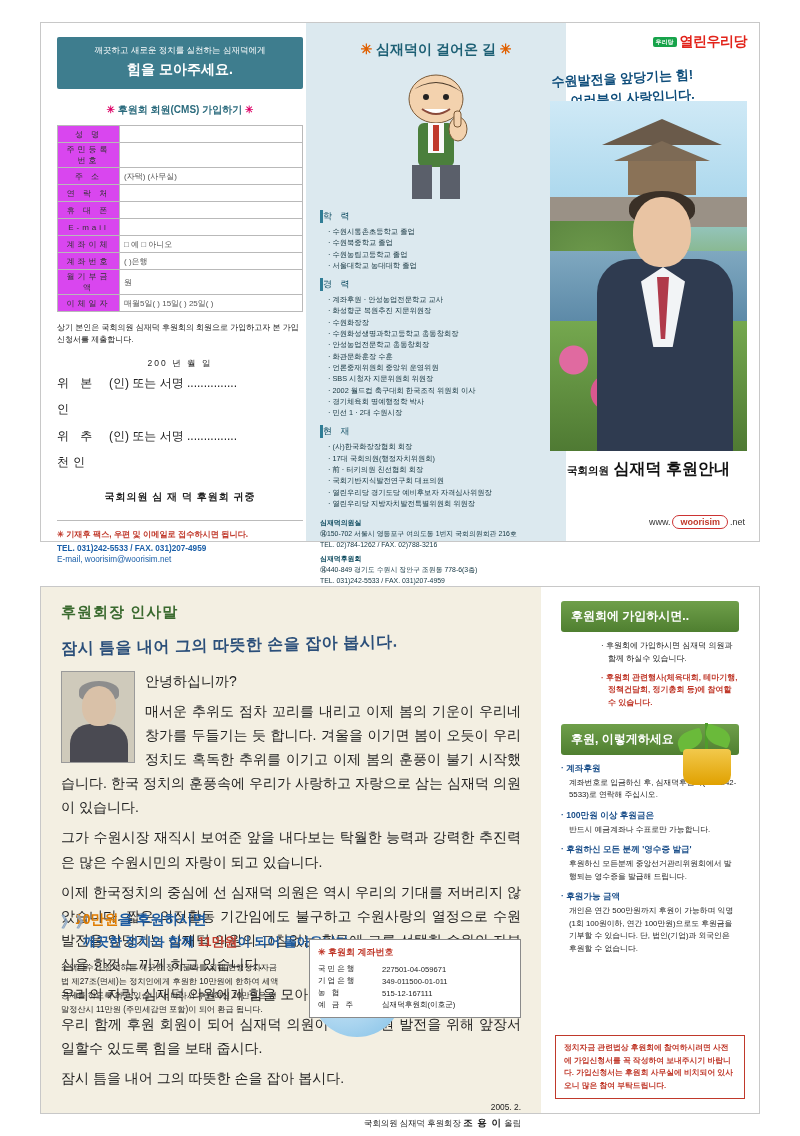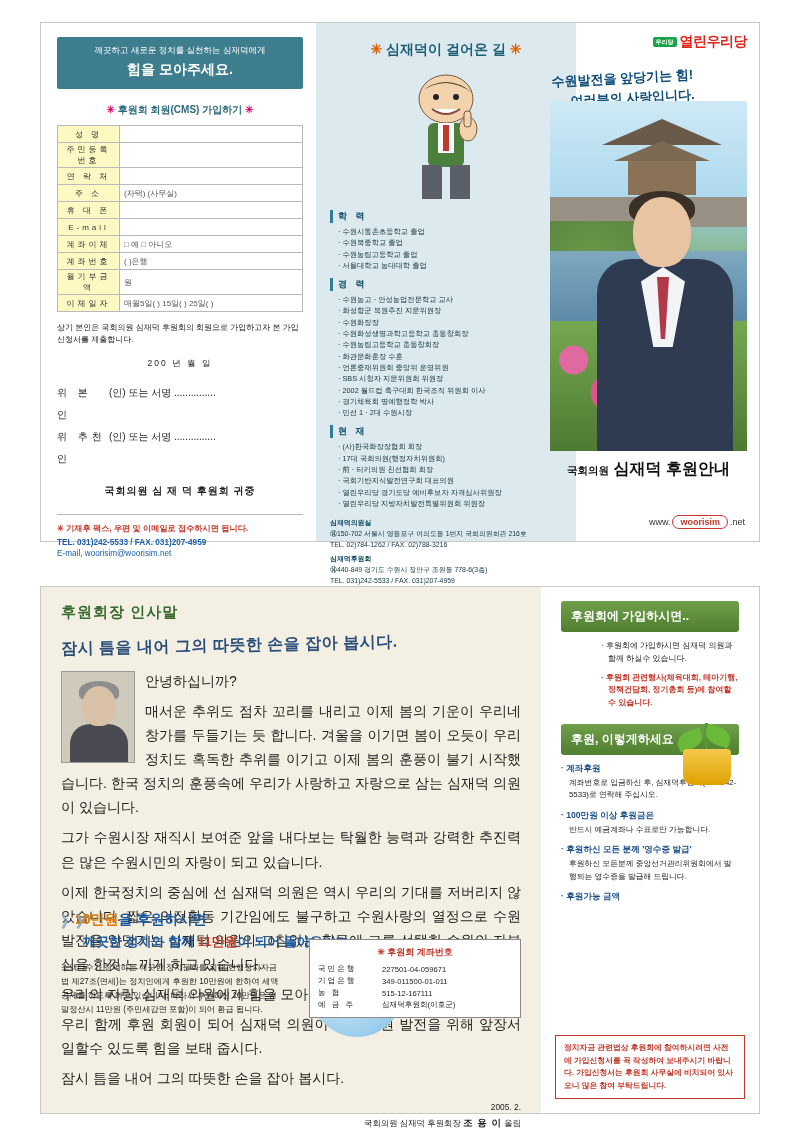--- a/index.html
+++ b/index.html
@@ -39,50 +39,50 @@
     margin:14px 0 8px; text-align:center; font-size:10px; font-weight:bold; color:#2b6b7d;
   }
   .a-title .star { color:#d06; }
   table.form {
     width:100%; border-collapse:collapse; font-size:8px;
   }
   table.form td {
     border:1px solid #b9b9b9; height:17px; padding:1px 4px; vertical-align:middle;
   }
   table.form td.lab {
-    width:62px; text-align:center; letter-spacing:3px; color:#333; background:#fef9c3;
+    width:62px; text-align:center; letter-spacing:3px; color:#333; background:#d946ef;
   }
   .sub { color:#555; }
   .note { margin-top:10px; font-size:8px; line-height:1.5; }
   .dateline { margin-top:12px; font-size:8.5px; letter-spacing:2px; }
-  .siglines { margin-top:12px; font-size:10px; line-height:2.2; }
+  .siglines { font-size:12px; line-height:2.2; }
   .siglines .row { display:flex; }
   .siglines .row span:first-child { width:52px; letter-spacing:4px;}
   .dots { flex:1; }
   .a-to { margin-top:14px; text-align:center; font-size:10px; font-weight:bold; letter-spacing:1px;}
   .a-foot { margin-top:16px; border-top:1px solid #bbb; padding-top:8px; }
   .a-foot .ln1 { color:#c0392b; font-size:8.2px; font-weight:bold; }
   .a-foot .ln2 { margin-top:4px; font-size:8.2px; font-weight:bold; color:#1b5fa8; }
   .a-foot .ln3 { margin-top:2px; font-size:8.2px; color:#1b5fa8; }
 
   
   .panelB {
-    position:absolute; left:275px; top:0; width:260px; height:100%;
+    position:absolute; left:265px; top:0; width:260px; height:100%;
     background:#dce9ef; padding:14px 14px 10px;
   }
   .b-title { text-align:center; font-size:14px; font-weight:bold; color:#1c5f74; margin:4px 0 8px;}
   .b-title .st { color:#e06000; }
   .charimg {
     width:96px; height:136px; margin:2px auto 6px;
     position:relative;
   }
   .b-sec { margin-top:7px; }
   .b-sec .hd {
-    display:inline-block; font-size:9px; font-weight:bold; color:#0f4d63;
-    border-left:3px solid #2f7d96; padding-left:5px; letter-spacing:3px;
+    display:inline-block; font-size:9px; font-weight:normal; color:#0f4d63;
+    border-left:3px solid #2f7d96; letter-spacing:3px;
   }
   .b-sec ul { margin:3px 0 0; padding:0 0 0 8px; list-style:none; }
   .b-sec li { font-size:7.3px; line-height:1.55; color:#14333d; text-indent:-6px; padding-left:6px;}
   .b-sec li:before { content:"· "; }
   .vert {
     position:absolute; right:3px; top:210px;
     writing-mode:vertical-rl; font-size:7.5px; color:#2b5f70;
     letter-spacing:2px;
   }
   .b-addr { margin-top:9px; font-size:6.9px; line-height:1.55; color:#10333f; }
@@ -223,21 +223,21 @@
     position:absolute; left:250px; top:34px; width:92px; height:92px; border-radius:50%;
     background:radial-gradient(circle at 35% 30%, #dff0fb, #a9d4ef 60%, #7fbfe6);
   }
   .arrowcircle .ar {
     position:absolute; left:30px; top:18px; font-size:46px; color:#2b6fb0; line-height:1;
   }
   .acct {
     position:absolute; right:0; top:28px; width:212px;
     border:1px solid #8a8a8a; background:#fff; padding:6px 8px;
   }
-  .acct .hd { text-align:center; font-size:9px; font-weight:bold; color:#c0392b; margin-bottom:4px;}
+  .acct .hd { text-align:left; font-size:9px; font-weight:bold; color:#c0392b; margin-bottom:4px;}
   .acct table { width:100%; border-collapse:collapse; font-size:7.6px;}
   .acct td { padding:1px 0; }
   .acct td.k { width:64px; letter-spacing:2px; }
 
   
   .panelE { position:absolute; left:500px; top:0; right:0; height:100%; padding:14px 20px; }
   .e-h {
     background:linear-gradient(#6f9f4a,#4f7f30); color:#fff; font-size:12px; font-weight:bold;
     padding:7px 10px; border-radius:3px;
   }
@@ -290,26 +290,26 @@
       <tbody>
           <tr>
         <td class="lab">성  명</td>
         <td></td>
       </tr>
       <tr>
         <td class="lab">주민등록번호</td>
         <td></td>
       </tr>
       <tr>
+        <td class="lab">주  소</td>
+        <td class="sub">(자택)                         (사무실)</td>
+      </tr>
+      <tr>
         <td class="lab">연 락 처</td>
         <td></td>
-      </tr>
-      <tr>
-        <td class="lab">주  소</td>
-        <td class="sub">(자택)                         (사무실)</td>
       </tr>
       <tr>
         <td class="lab">휴 대 폰</td>
         <td></td>
       </tr>
       <tr>
         <td class="lab">E-mail</td>
         <td></td>
       </tr>
       <tr>
@@ -389,25 +389,25 @@
         <li>수원시통촌초등학교 졸업</li>
         <li>수원북중학교 졸업</li>
         <li>수원농림고등학교 졸업</li>
         <li>서울대학교 농대대학 졸업</li>
       </ul>
     </div>
 
     <div class="b-sec">
       <div class="hd">경 력</div>
       <ul>
-        <li>수원농고 · 안성농업전문학교 교사</li>
+        <li>계좌후원 · 안성농업전문학교 교사</li>
         <li>화성향군 복원추진 지문위원장</li>
         <li>수원화장장</li>
         <li>수원화성생명과학고등학교 총동창회장</li>
-        <li>수원농림고등학교 총동창회장</li>
+        <li>안성농업전문학교 총동창회장</li>
         <li>화관문화훈장 수훈</li>
         <li>언론중재위원회 중앙위 운영위원</li>
         <li>SBS 시청자 지문위원회 위원장</li>
         <li>2002 월드컵 축구대회 한국조직 위원회 이사</li>
         <li>경기체육회 명예행정학 박사</li>
         <li>민선 1 · 2대 수원시장</li>
       </ul>
     </div>
 
     <div class="b-sec">
@@ -574,17 +574,18 @@
     <div class="e-sec">
       <div class="t">100만원 이상 후원금은</div>
       <div class="d">반드시 예금계좌나 수표로만 가능합니다.</div>
     </div>
     <div class="e-sec">
       <div class="t">후원하신 모든 분께 '영수증 발급'</div>
       <div class="d">후원하신 모든분께 중앙선거관리위원회에서 발행되는 영수증을 발급해 드립니다.</div>
     </div>
     <div class="e-sec">
       <div class="t">후원가능 금액</div>
+      <div class="d">개인은 연간 500만원까지 후원이 가능하며 익명(1회 100원이하, 연간 100만원)으로도 후원금을 기부할 수 있습니다. 단, 법인(기업)과 외국인은 후원할 수 없습니다.</div>
     </div>
 
     <div class="e-warn">정치자금 관련법상 후원회에 참여하시려면 사전에 가입신청서를 꼭 작성하여 보내주시기 바랍니다. 가입신청서는 후원회 사무실에 비치되어 있사오니 많은 참여 부탁드립니다.</div>
   </div>
 </div>
 
 </body></html>

